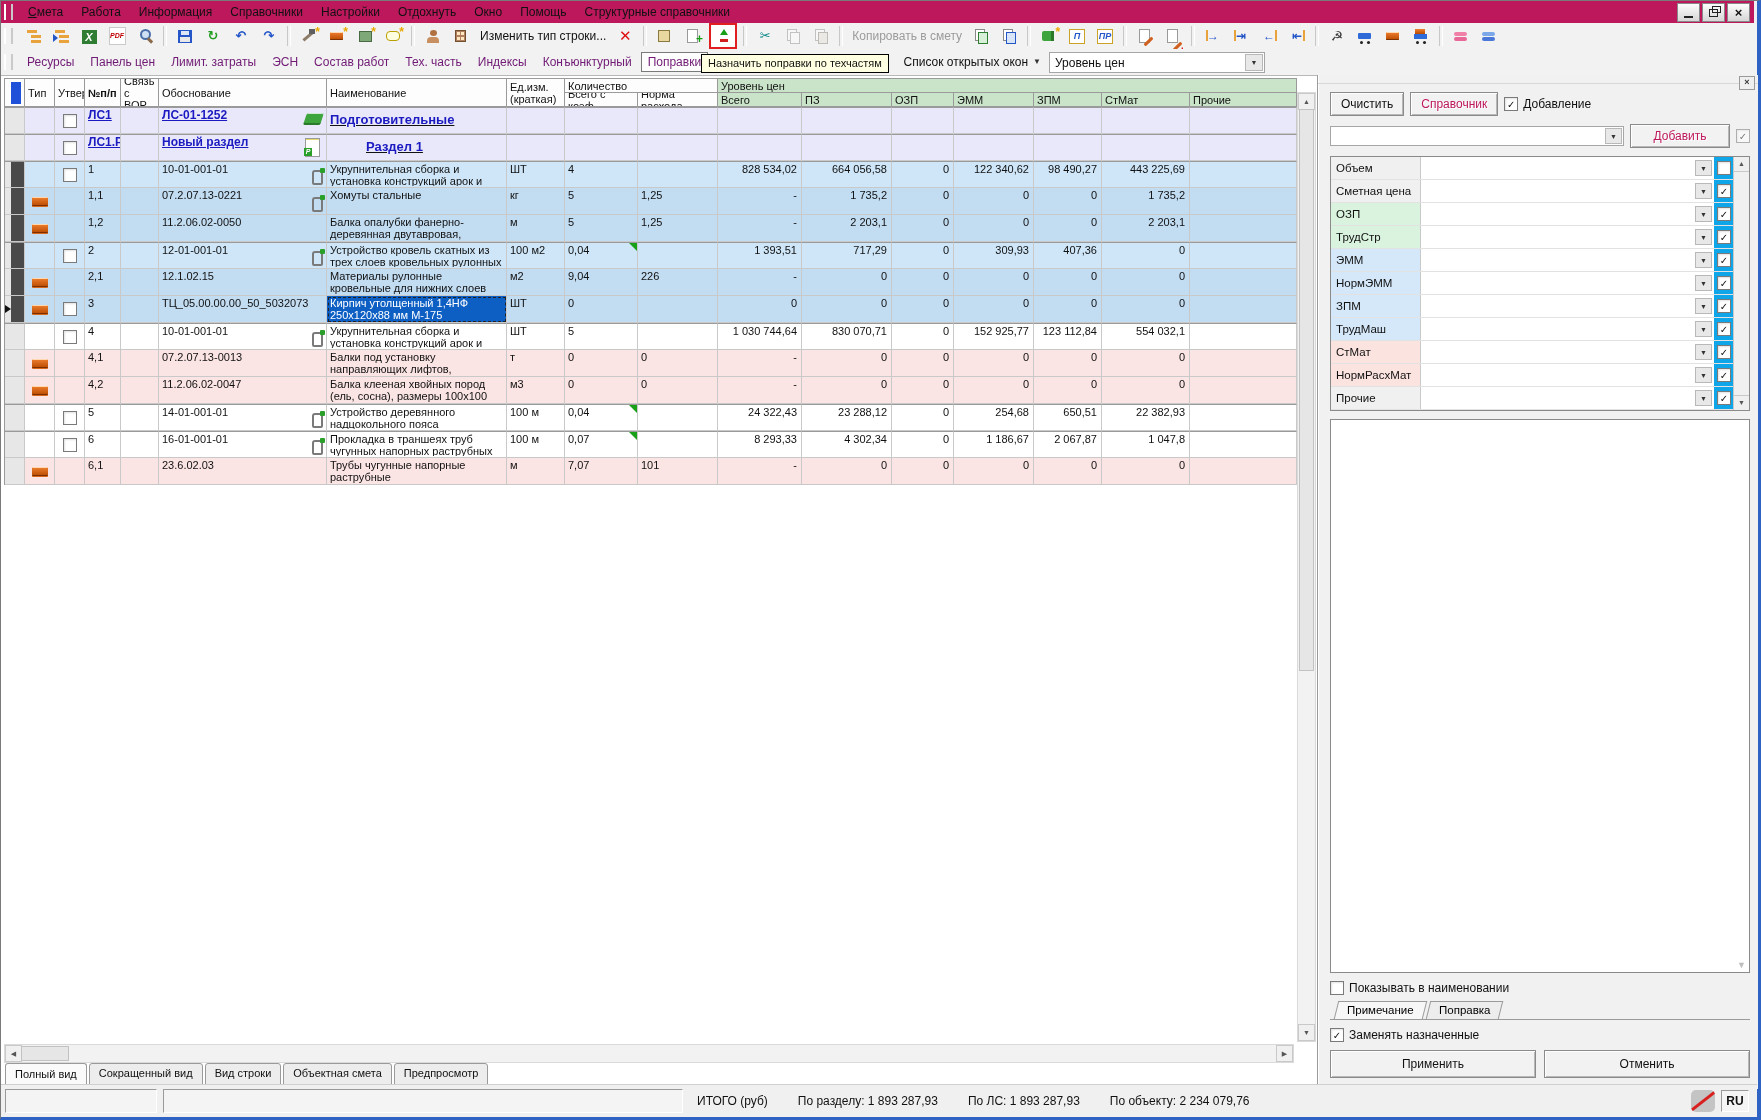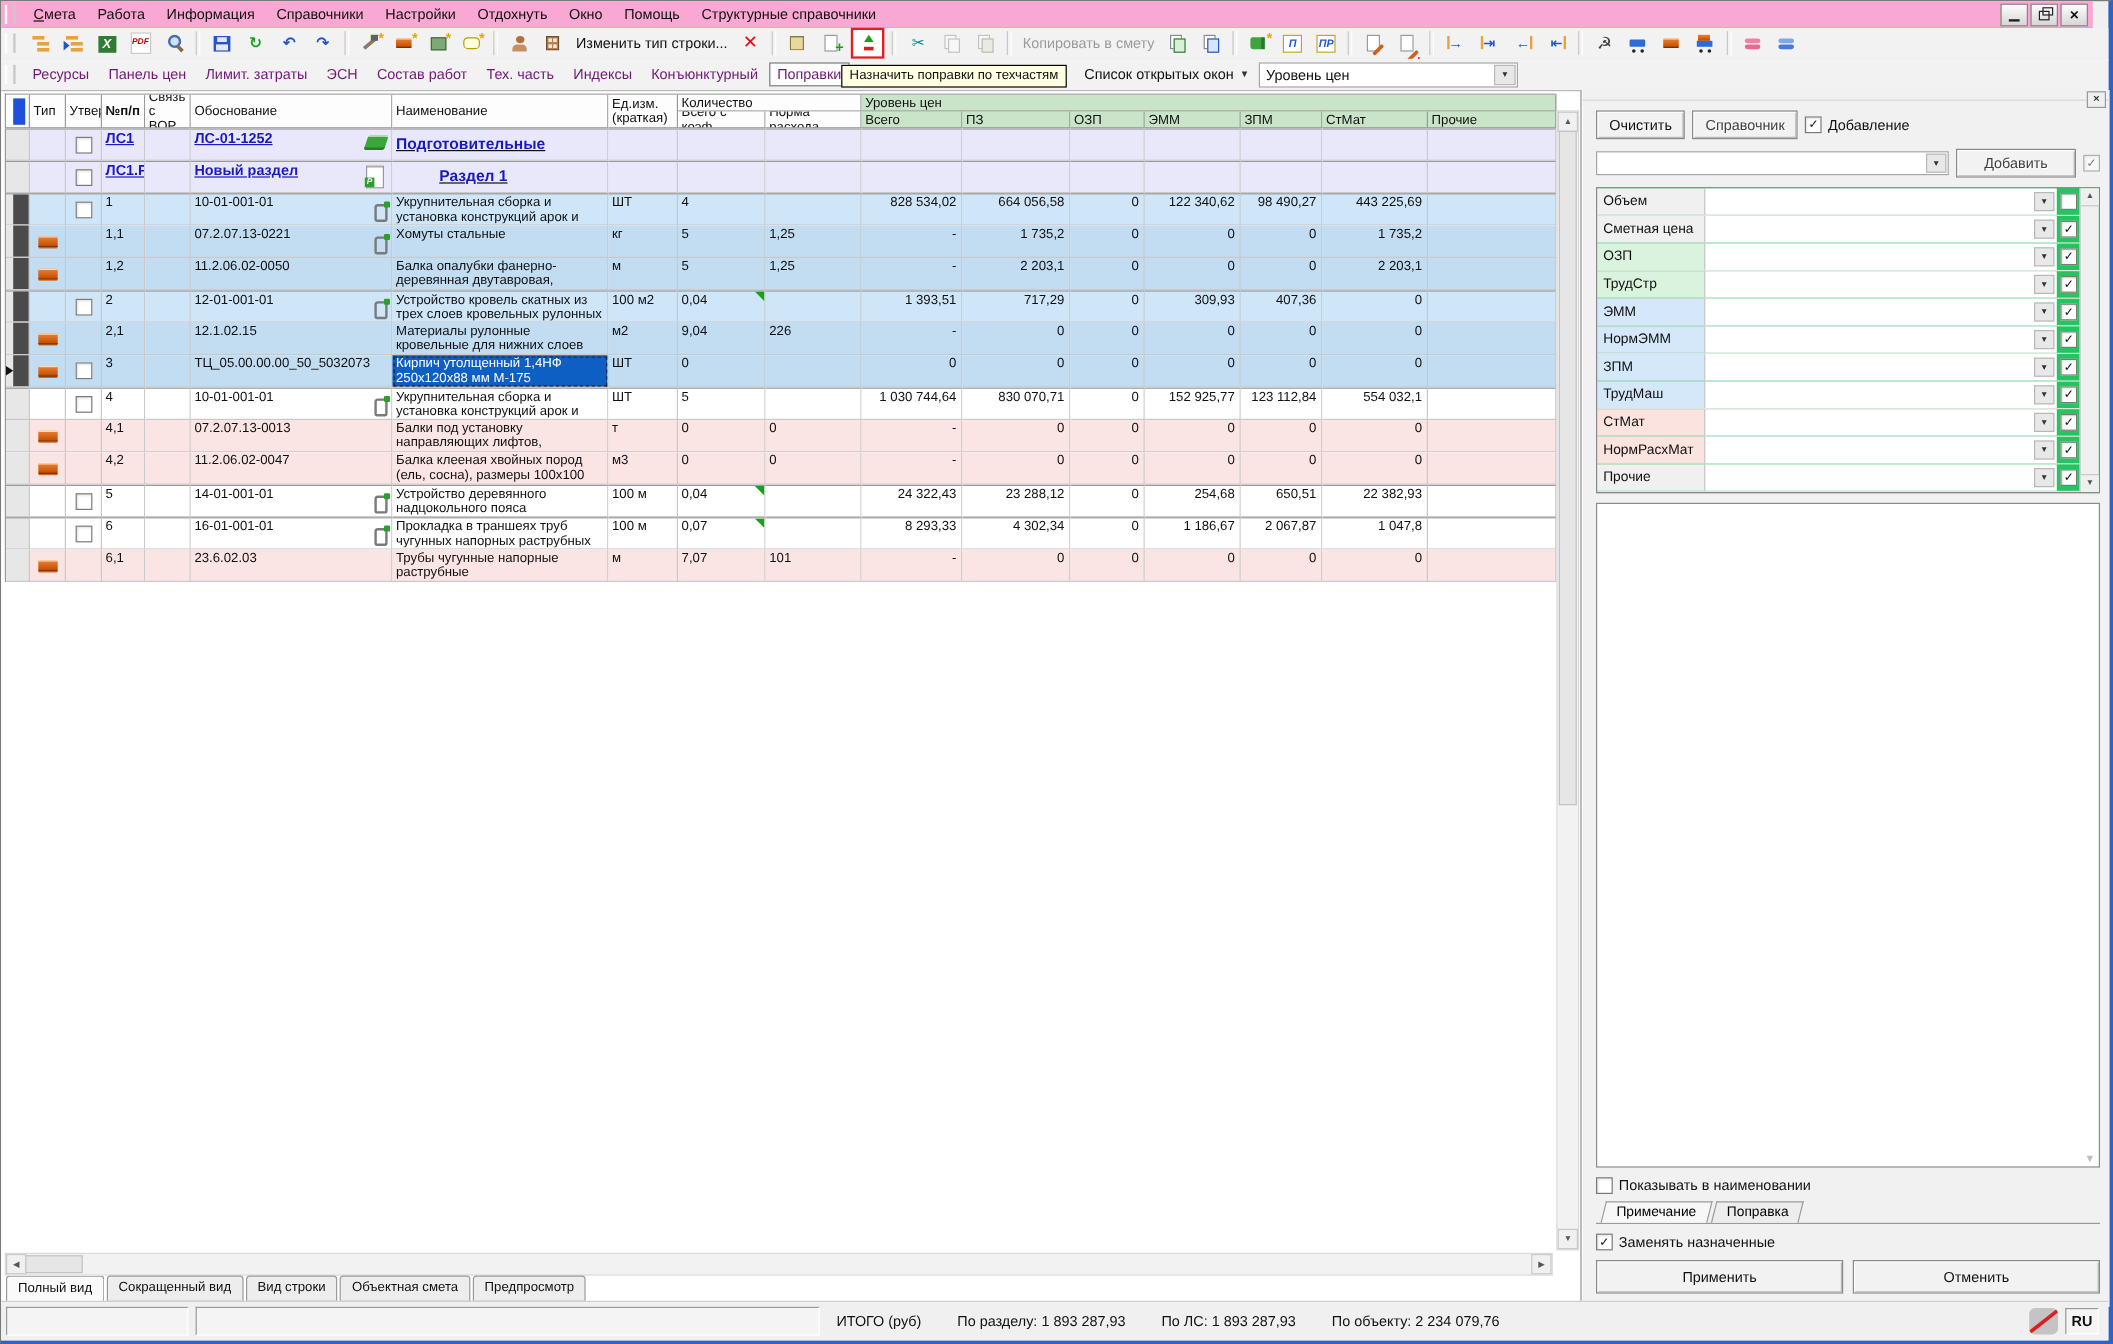--- a/index.html
+++ b/index.html
@@ -1,20 +1,20 @@
 <!DOCTYPE html>
 <html lang="ru"><head>
 <meta charset="utf-8">
 <style>
   html,body{margin:0;padding:0;width:1761px;height:1120px;overflow:hidden;
     font-family:"Liberation Sans","DejaVu Sans",sans-serif;background:#F0F0F0;}
   #app{position:relative;width:1761px;height:1120px;background:#F0F0F0;box-sizing:border-box;
     border:1px solid #7A7A7A;border-right:4px solid #2E63C4;border-bottom:3px solid #2E63C4;}
   
-  .menubar{position:absolute;left:0;top:0;right:13px;height:22px;background:#f9a8d4;border-bottom:1px solid #1d4ed8;
+  .menubar{position:absolute;left:0;top:0;right:3px;height:22px;background:#be185d;border-bottom:1px solid #1d4ed8;
     display:flex;align-items:center;font-size:12px;color:#111;}
   .grip{width:5px;height:16px;margin:0 6px 0 3px;border-left:2px solid #FFF;border-right:2px solid #C9C9C9;}
   .mitem{padding:2px 9px;cursor:default;white-space:nowrap;}
   .mitem:first-of-type b{text-decoration:underline;font-weight:normal;}
   .winbtns{margin-left:auto;display:flex;gap:2px;margin-right:4px;}
   .wbtn{width:21px;height:17px;border:1px solid #888;background:linear-gradient(#FDFDFD,#D6D6D6);
     display:flex;align-items:center;justify-content:center;position:relative;}
   .wb-min{width:9px;height:2px;background:#222;margin-top:9px;}
   .wb-res{width:7px;height:6px;border:1px solid #222;position:relative;margin-top:2px;}
   .wb-res:before{content:"";position:absolute;left:2px;top:-4px;width:7px;height:5px;border:1px solid #222;}
@@ -162,26 +162,26 @@
   .vtab.active{background:#FAFAFA;font-weight:normal;border-bottom-color:#FAFAFA;padding-top:4px;}
   
   .rpanel{position:absolute;left:1316px;top:74px;width:441px;height:1014px;background:#F1F1F1;border-left:1px solid #9A9A9A;
     box-shadow:inset 1px 0 0 #FFF;font-size:12px;box-sizing:border-box;}
   .rp-splitter{height:8px;border-bottom:1px solid #D8D8D8;position:relative;}
   .rp-close{position:absolute;right:3px;top:1px;width:14px;height:12px;border:1px solid #9A9A9A;background:#EFEFEF;
     font-size:9px;line-height:10px;text-align:center;font-weight:bold;color:#333;}
   .rp-row{margin:8px 8px 0 12px;display:flex;align-items:center;gap:6px;}
   .btn{height:22px;background:#F2F2F2;border:1px solid #8A8A8A;box-shadow:inset 1px 1px 0 #FFF,inset -1px -1px 0 #B8B8B8;
     display:flex;align-items:center;justify-content:center;font-size:12px;color:#111;padding:0 10px;white-space:nowrap;}
-  .btn.dis{color:#404040;text-shadow:1px 1px 0 #FFF;}
+  .btn.dis{color:#be185d;text-shadow:1px 1px 0 #FFF;}
   .cblabel{display:flex;align-items:center;gap:5px;white-space:nowrap;color:#111;}
   .combo{height:20px;background:#FFF;border:1px solid #A6A6A6;display:flex;align-items:center;box-sizing:border-box;}
   .combo .val{flex:1;padding:0 4px;}
   .combo .arr{width:15px;height:14px;margin-right:1px;background:#E8E8E8;border:1px solid #B8B8B8;display:flex;align-items:center;justify-content:center;font-size:7px;color:#333;flex:none;}
-  .rp-fields{margin:8px 8px 0 12px;border:1px solid #8A8A8A;background:#22c55e;position:relative;padding-right:15px;}
+  .rp-fields{margin:8px 8px 0 12px;border:1px solid #8A8A8A;background:#0ea5e9;position:relative;padding-right:15px;}
   .fld{display:flex;height:22px;align-items:stretch;border-bottom:1px solid #E2E2E2;}
   .fld:last-child{border-bottom:none;}
   .fld .lbl{width:84px;flex:none;display:flex;align-items:center;padding-left:5px;border-right:1px solid #C9C9C9;font-size:11.5px;color:#111;}
   .tone-gray{background:#F0F0F0;} .tone-green{background:#D9F3DE;} .tone-blue{background:#D4E8FA;} .tone-pink{background:#FBE3DF;}
   .fld .fcombo{flex:1;display:flex;align-items:center;background:#FFF;}
   .fld .fcombo .arr{width:15px;height:14px;background:#E8E8E8;border:1px solid #B8B8B8;display:flex;align-items:center;justify-content:center;font-size:7px;color:#333;margin-left:auto;margin-right:2px;}
   .fld .ck{width:20px;flex:none;display:flex;align-items:center;justify-content:center;}
   .rp-fsb{position:absolute;right:0;top:0;bottom:0;width:15px;background:#F0F0F0;border-left:1px solid #C9C9C9;}
   .rp-fsb .u{position:absolute;top:0;left:0;right:0;height:14px;border-bottom:1px solid #C9C9C9;text-align:center;font-size:7px;color:#555;line-height:14px;background:#EFEFEF;}
   .rp-fsb .d{position:absolute;bottom:0;left:0;right:0;height:14px;border-top:1px solid #C9C9C9;text-align:center;font-size:7px;color:#555;line-height:14px;background:#EFEFEF;}

